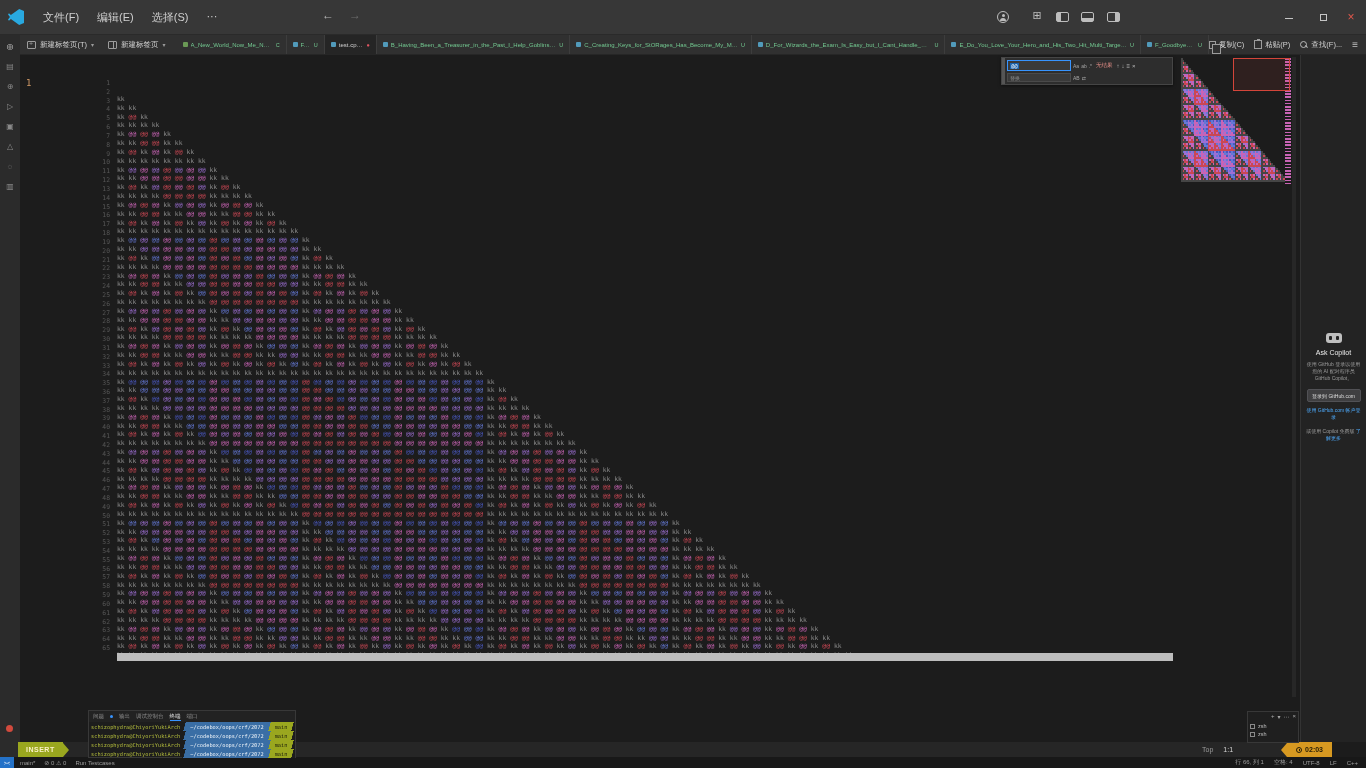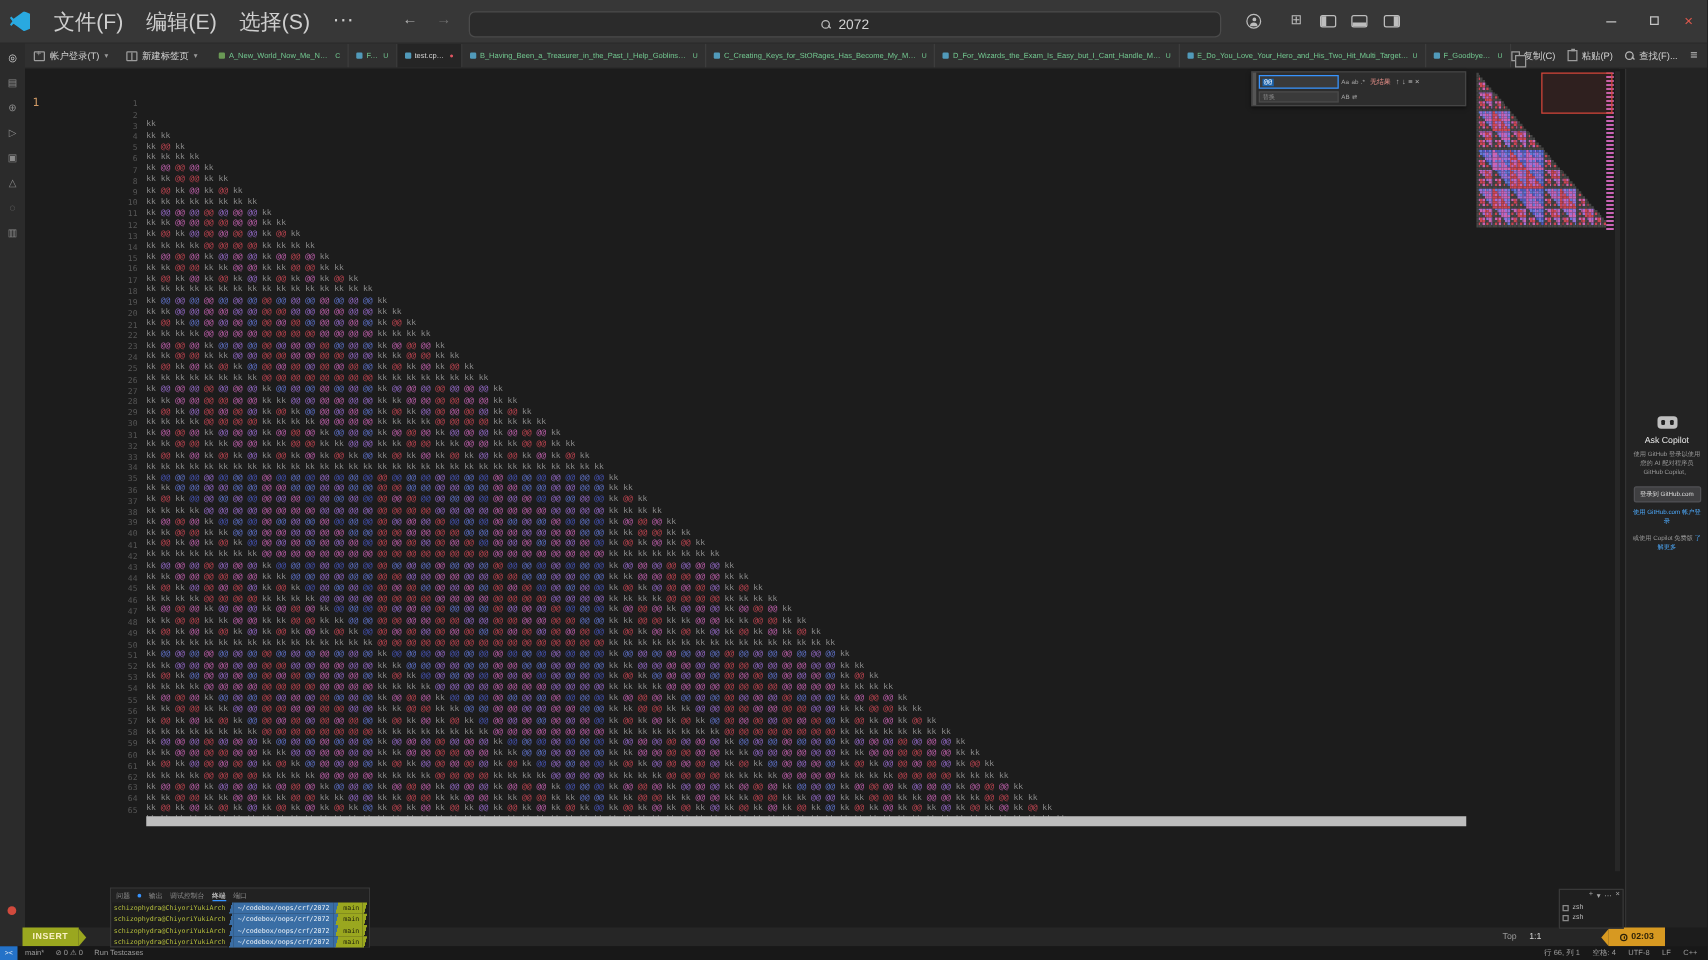--- a/index.html
+++ b/index.html
@@ -5,21 +5,21 @@
   *{margin:0;padding:0;box-sizing:border-box}
   html,body{width:1366px;height:768px;overflow:hidden;background:#1c1c1c;
     font-family:"Liberation Sans","DejaVu Sans",sans-serif;color:#ccc}
   #app{position:relative;width:1366px;height:768px}
 
   
   #titlebar{position:absolute;left:0;top:0;width:1366px;height:35px;background:#373737;
     border-bottom:1px solid #2a2a2a;display:flex;align-items:center}
   .vscode-logo{width:16px;height:16px;margin:0 10px 0 8px;background:#29a9e0;
     clip-path:polygon(70% 0,100% 12%,100% 88%,70% 100%,18% 62%,6% 74%,0 66%,12% 50%,0 34%,6% 26%,18% 38%)}
-  .menu-item{font-size:17px;color:#cfcfcf;padding:0 9px;cursor:default}
+  .menu-item{font-size:11px;color:#cfcfcf;padding:0 9px;cursor:default}
   .nav-arrow{position:absolute;top:8px;font-size:12px;color:#b5b5b5;width:18px;text-align:center}
   #nav-back{left:319px}
   #nav-fwd{left:346px;color:#6d6d6d}
   #window-title{position:absolute;left:0;right:0;top:1px;text-align:center;font-size:10px;
     color:#c9c9c9;pointer-events:none;z-index:3}
   #cmdcenter{position:absolute;left:375px;top:9px;width:602px;height:21px;background:#2b2b2b;
     border:1px solid #4b4b4b;border-radius:5px;display:flex;align-items:center;justify-content:center;gap:6px}
   #cmdcenter .txt{font-size:11px;color:#d2d2d2}
   .lens{position:relative;width:8px;height:8px;display:inline-block}
   .lens::before{content:"";position:absolute;left:0;top:0;width:5px;height:5px;border:1px solid #b9b9b9;border-radius:50%}
@@ -175,38 +175,34 @@
   <div id="titlebar">
     <div class="vscode-logo"></div>
     <div id="menubar" style="display:flex">
         <span class="menu-item">文件(F)</span>
         <span class="menu-item">编辑(E)</span>
         <span class="menu-item">选择(S)</span>
         <span class="menu-item">···</span>
       </div>
     <span class="nav-arrow" id="nav-back">←</span>
     <span class="nav-arrow" id="nav-fwd">→</span>
-    <div id="cmdcenter">
-      <span class="lens"></span>
-      <span class="txt">2072</span>
-    </div>
     <span class="acct" style="left:997px"></span>
     <span class="tb-ico" style="left:1028px">⊞</span>
     <span class="layout-ico l" style="left:1056px"></span>
     <span class="layout-ico b" style="left:1081px"></span>
     <span class="layout-ico r" style="left:1107px"></span>
     <span class="win-btn" style="left:1280px"><span class="dash"></span></span>
     <span class="win-btn" style="left:1314px"><span class="box"></span></span>
     <span class="win-btn" id="win-close" style="left:1342px">×</span>
   </div>
 
   <div id="toolbar">
     <div class="tool-btn">
       <span class="tool-ico plus"></span>
-      <span>帐户登录(T)</span>
+      <span>新建标签页(T)</span>
         <span class="caret">▾</span>
     </div>
     <div class="tool-btn">
       <span class="tool-ico split"></span>
       <span>新建标签页</span>
         <span class="caret">▾</span>
     </div>
     <div id="tab-strip">
         <div class="tab">
           <span class="tabicon" style="background:#6a9955"></span>

